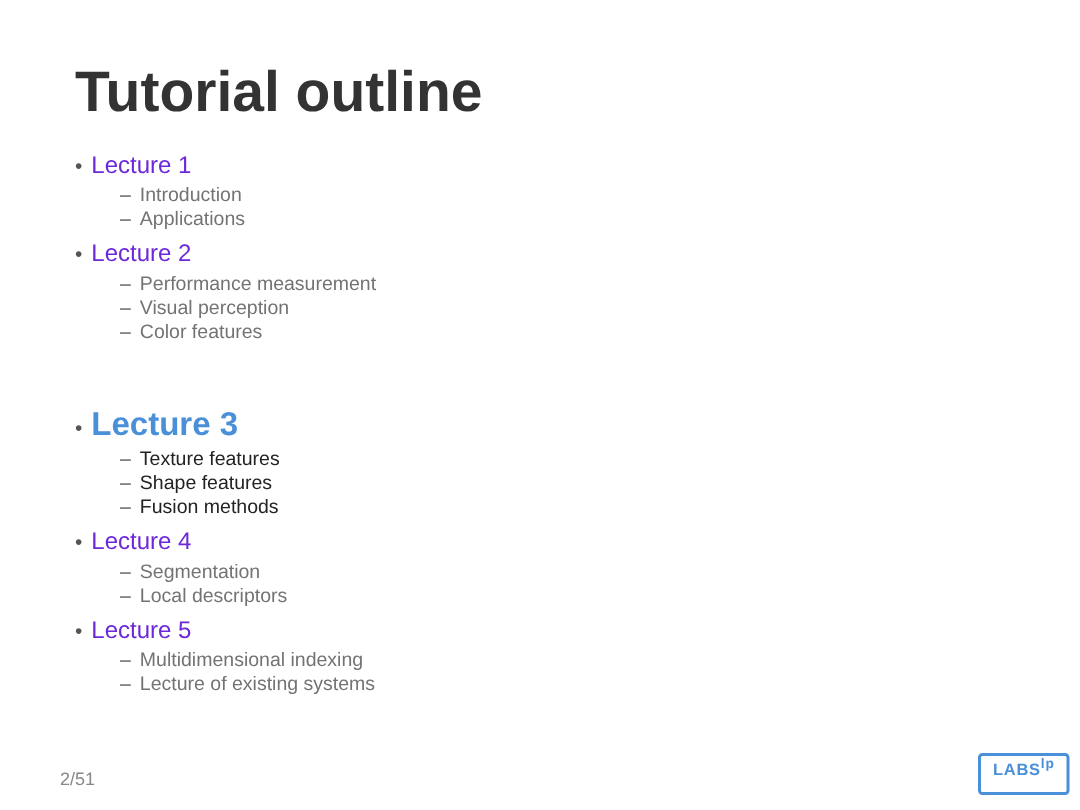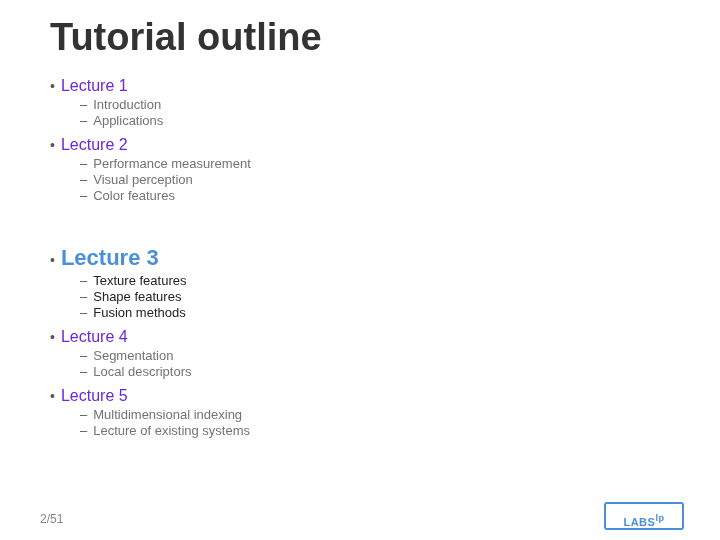--- a/index.html
+++ b/index.html
@@ -14,21 +14,21 @@
       background: #ffffff;
       font-family: Arial, sans-serif;
       overflow: hidden;
       position: relative;
     }
 
     .slide {
       width: 720px;
       height: 540px;
       background: #ffffff;
-      padding: 16px 40px 20px 40px;
+      padding: 41px 40px 20px 40px;
       position: relative;
     }
 
     .title {
       font-size: 38px;
       font-weight: bold;
       color: #333333;
       margin-bottom: 18px;
       margin-left: 10px;
     }
@@ -97,27 +97,27 @@
       position: absolute;
       bottom: 14px;
       left: 40px;
       font-size: 12px;
       color: #888888;
     }
 
     .logo-badge {
       position: absolute;
       bottom: 10px;
-      right: 36px;
-      width: 80px;
+      right: 7px;
+      width: 61px;
       height: 28px;
       border: 2px solid #4a90d9;
       border-radius: 3px;
       display: flex;
-      align-items: flex-end;
+      align-items: flex-start;
       justify-content: center;
       font-size: 11px;
       font-weight: bold;
       color: #4a90d9;
       letter-spacing: 0.5px;
     }
   </style>
 </head>
 <body>
 

